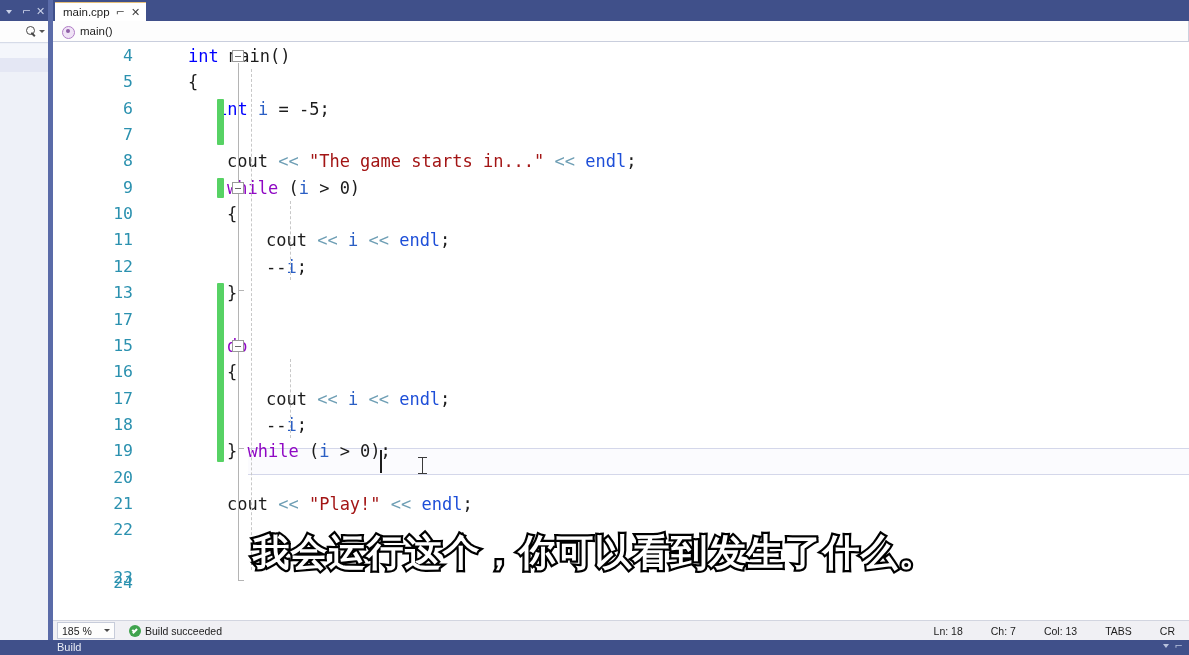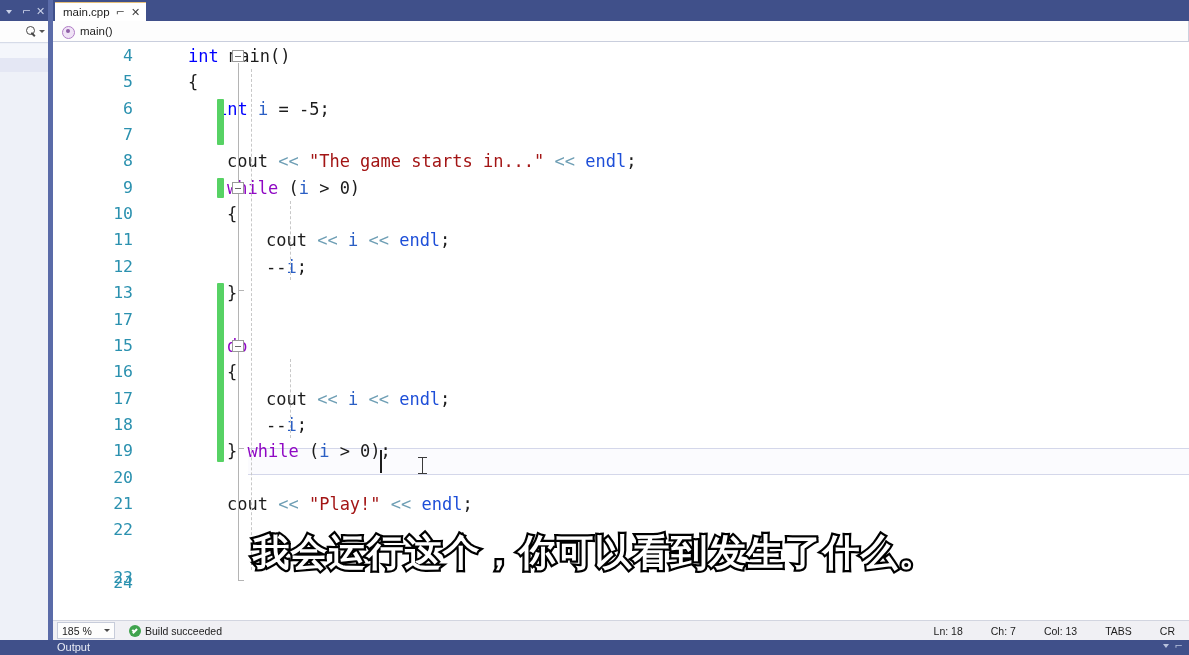--- a/index.html
+++ b/index.html
@@ -384,21 +384,21 @@
     <div class="status-right">
       <span class="status-cell">Ln: 18</span>
       <span class="status-cell">Ch: 7</span>
       <span class="status-cell">Col: 13</span>
       <span class="status-cell">TABS</span>
       <span class="status-cell">CR</span>
     </div>
   </div>
 
   <div id="bottom-dock"></div>
-  <div id="output-label">Output</div>
+  <div id="output-label">Build</div>
   <div id="dock-right">
     <span class="dr-caret"></span>
     <span class="dr-pin">⌐</span>
   </div>
 
   <div id="subs">
     <div id="sub-cn">我会运行这个，你可以看到发生了什么。</div>
   </div>
 
 </div>

